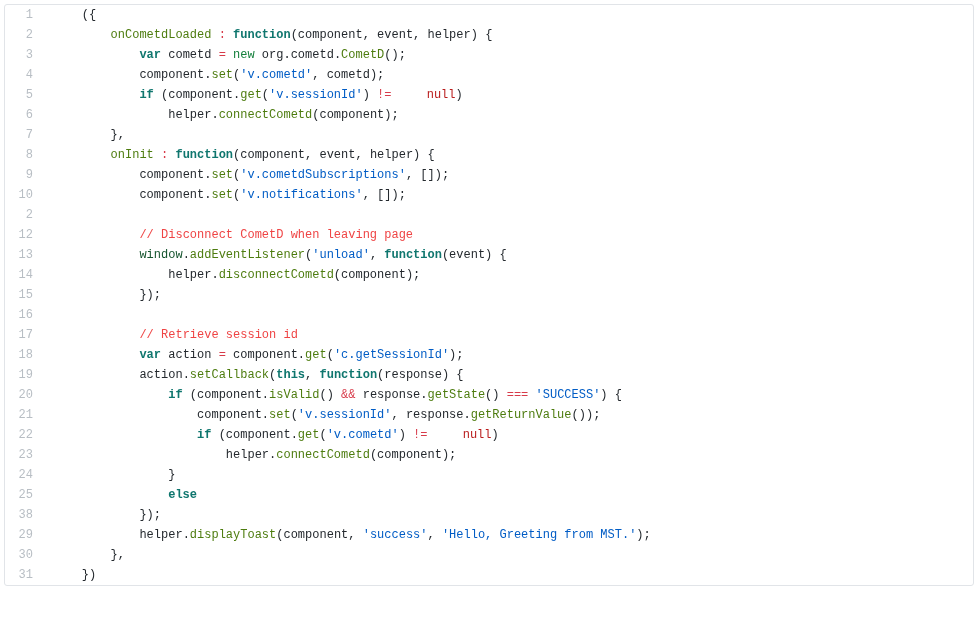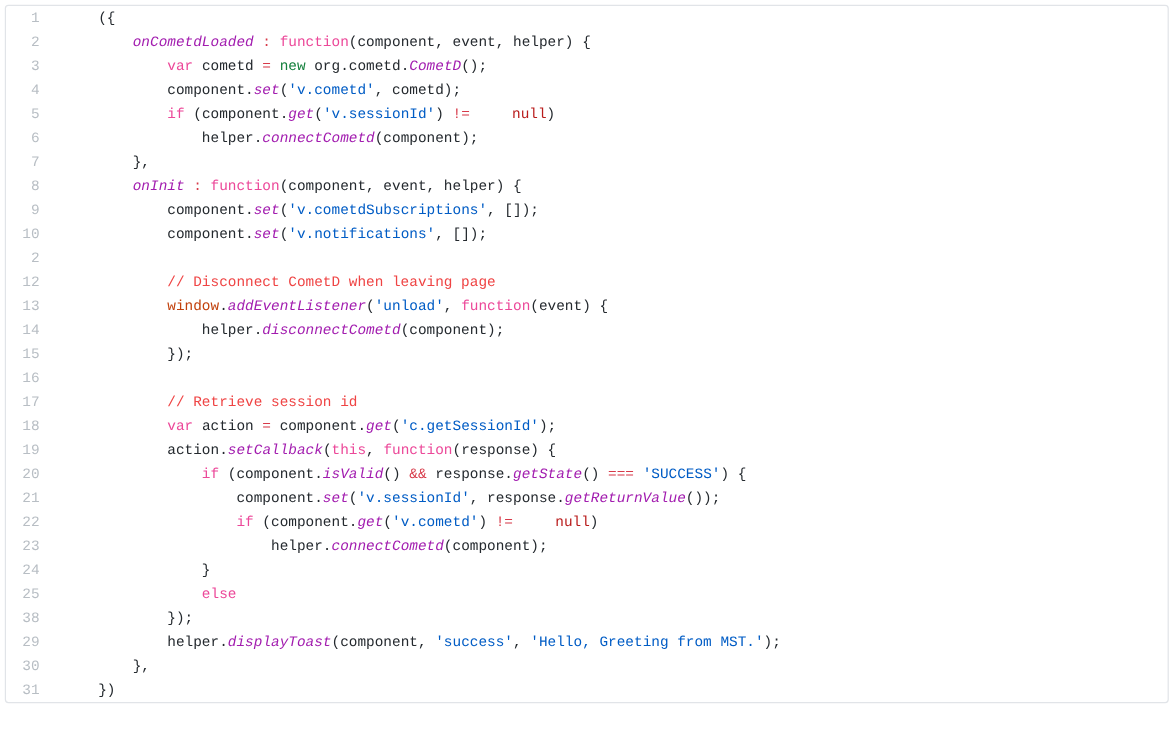--- a/index.html
+++ b/index.html
@@ -29,27 +29,27 @@
     font-size: 12px;
   }
   .code {
     flex: 1;
     white-space: pre;
     color: #24292e;
     padding-left: 8px;
   }
   .t-punct { color: #24292e; }
   .t-name  { color: #24292e; }
-  .t-func  { color: #a21caf; font-style: italic; }
-  .t-kw    { color: #ec4899; }
+  .t-func  { color: #4d7c0f; }
+  .t-kw    { color: #0f766e; font-weight: bold; }
   .t-op    { color: #d73a49; }
   .t-new   { color: #15803d; }
   .t-str   { color: #005cc5; }
   .t-cmt   { color: #ef4444; font-style: normal; }
-  .t-builtin { color: #c2410c; }
+  .t-builtin { color: #14532d; }
   .t-null  { color: #b91c1c; margin-left: 28px; }
 </style>
 </head>
 <body>
 
 <div class="code-container" id="code-root">
     <div class="code-line">
       <div class="gutter">1</div>
       <div class="code">    <span class="t-punct">({</span></div>
     </div>

